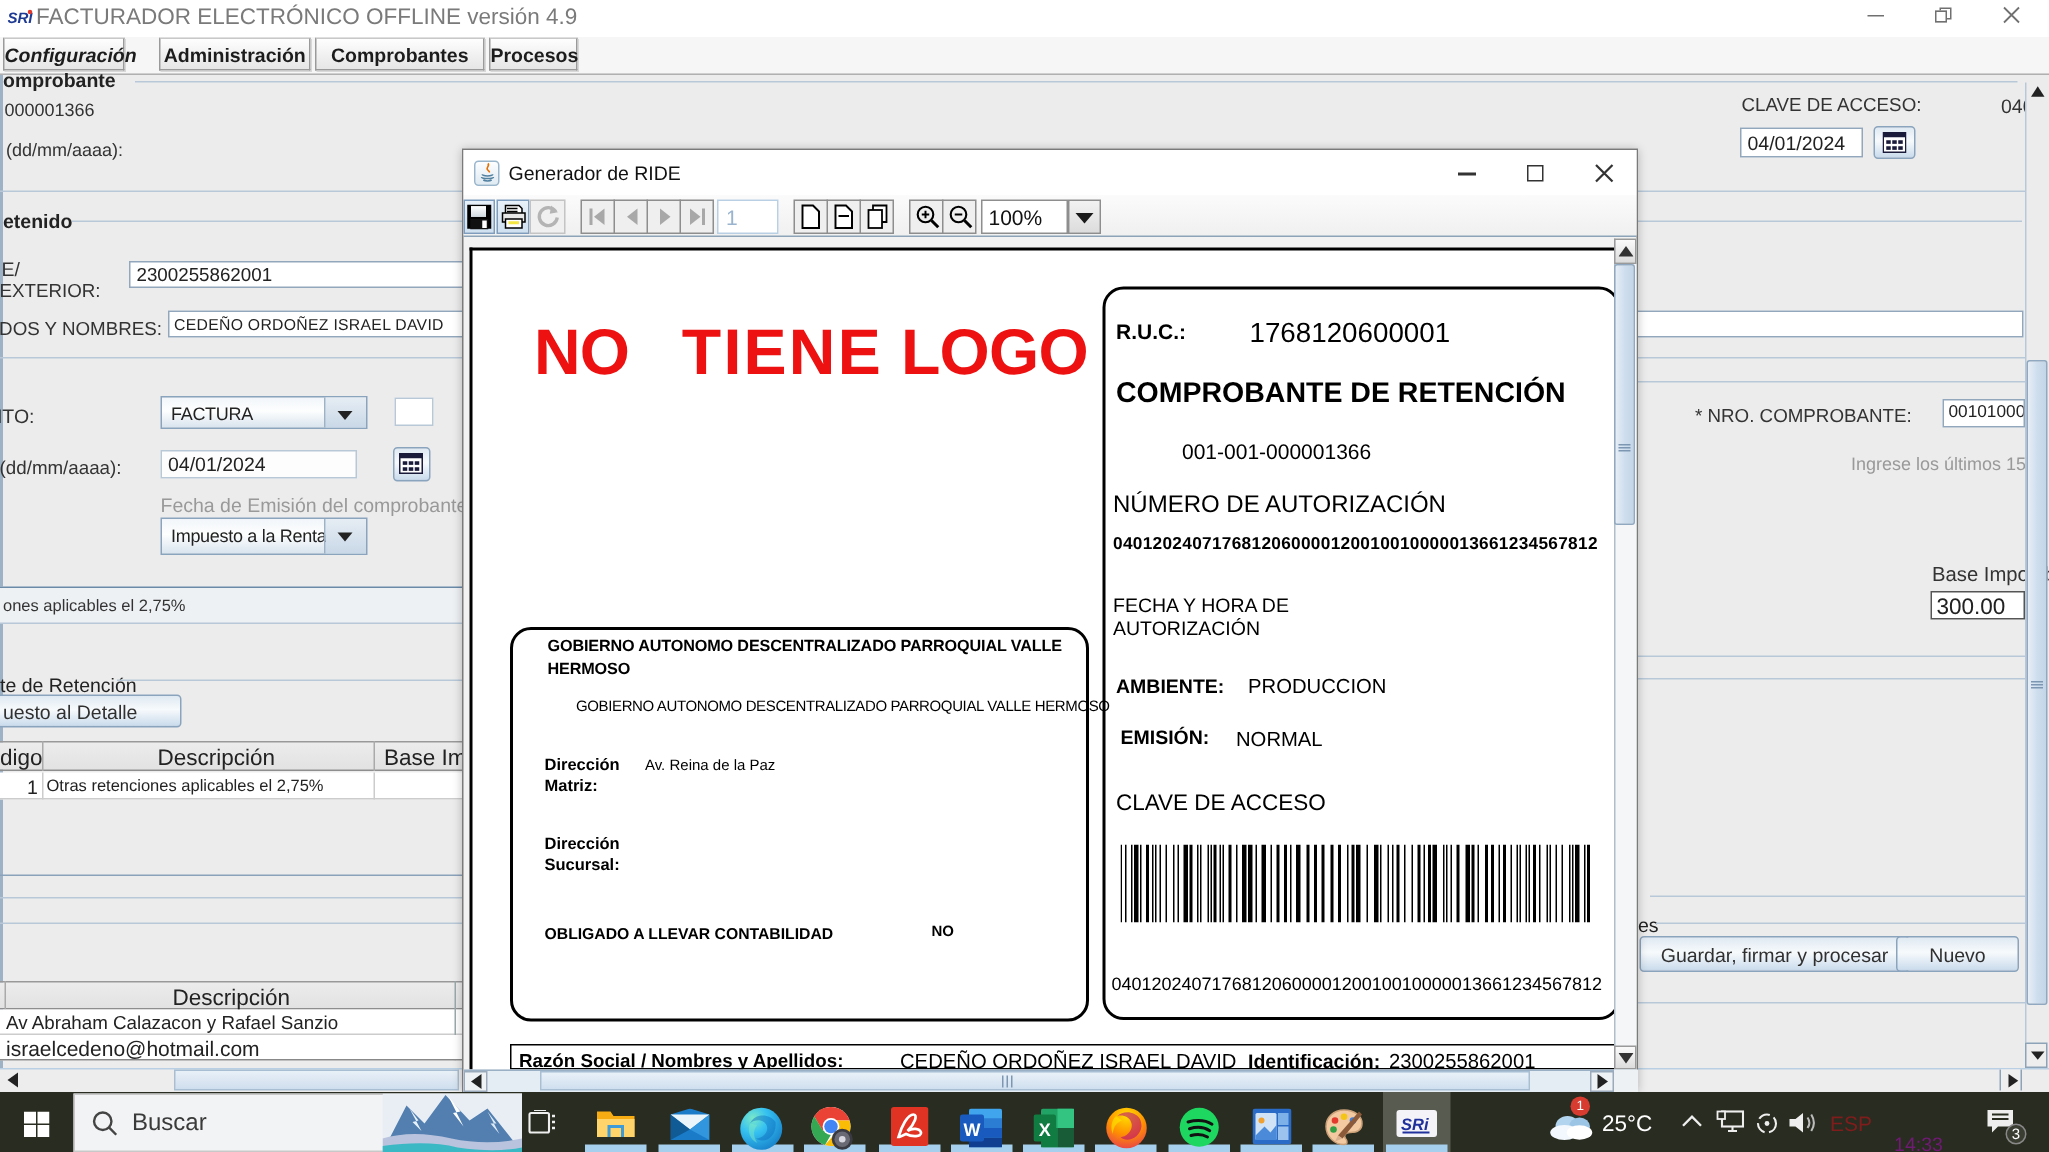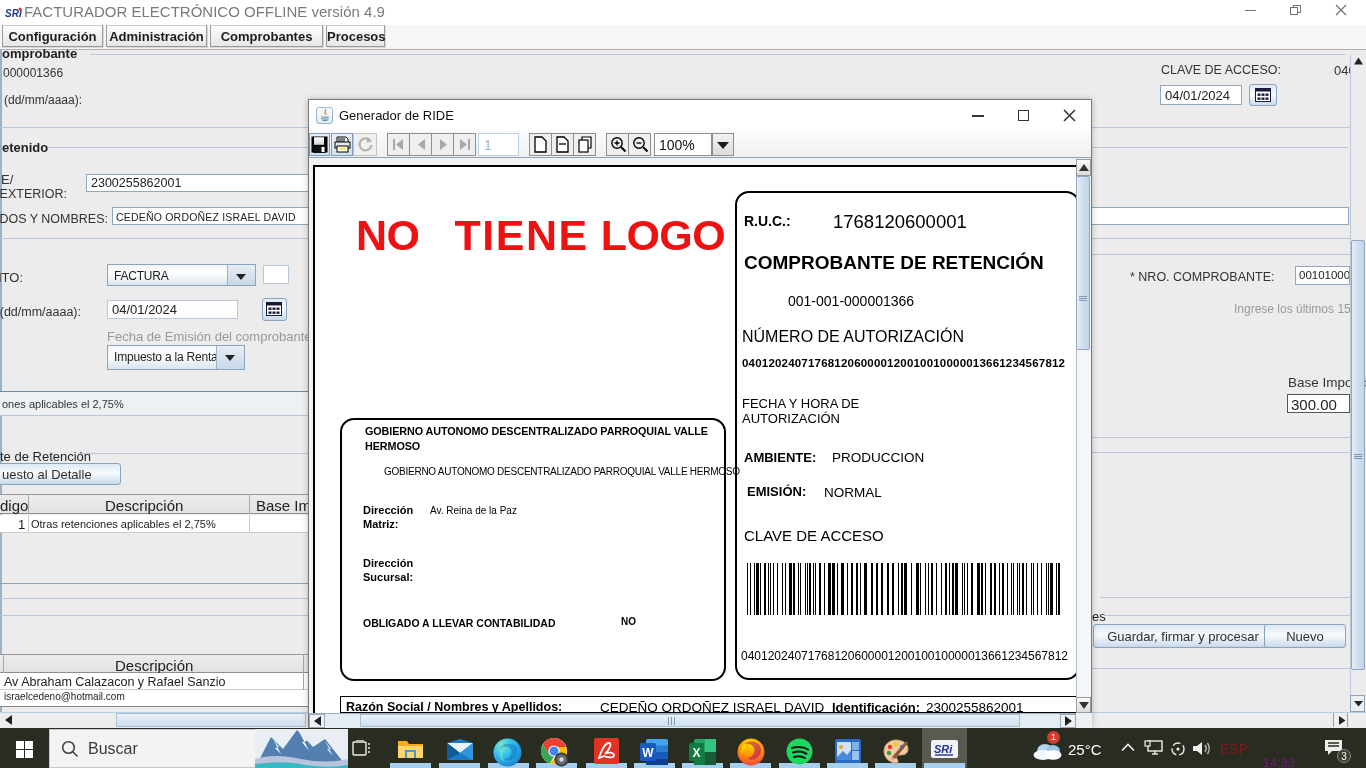--- a/index.html
+++ b/index.html
@@ -25,21 +25,21 @@
 
 <div class="abs" style="left:1245px;top:10px;width:11px;height:1px;background:#707070;"></div>
 <div class="abs" style="left:1290px;top:7px;width:8px;height:8px;border:1px solid #707070;background:#fff;"></div>
 <div class="abs" style="left:1293px;top:5px;width:8px;height:8px;border:1px solid #707070;"></div>
 <div class="abs" style="left:1290px;top:7px;width:8px;height:8px;border:1px solid #707070;background:#fff;"></div>
 <svg class="abs" style="left:1335px;top:4px;" width="12" height="12">
     <path d="M1 1 L11 11 M11 1 L1 11" stroke="#707070" stroke-width="1.2"></path>
   </svg>
 
 <div class="abs" style="left:0;top:25px;width:1366px;height:24px;background:#f6f6f6;"></div>
-<div class="abs menu" style="left:2px;top:25px;width:101px;">Configuración</div>
+<div class="abs menu" style="left:2px;top:25px;width:81px;font-style:italic;">Configuración</div>
 <div class="abs menu" style="left:106px;top:25px;width:101px;">Administración</div>
 <div class="abs menu" style="left:210px;top:25px;width:113px;">Comprobantes</div>
 <div class="abs menu" style="left:326px;top:25px;width:59px;">Procesos</div>
 <style>
 .menu { height:22px; background:linear-gradient(#fefefe,#efefef 60%,#e6e6e6); border:1px solid #9a9a9a; border-top-color:#c8c8c8; box-shadow:1px 1px 0 #d8d8d8; font-weight:bold; font-size:13px; color:#1c1c1c; text-align:center; line-height:21px; }
 </style>
 
 <div class="abs" style="left:0;top:49px;width:1366px;height:664px;background:#ececec;border-top:1px solid #b0b0b0;"></div>
 <div class="abs" style="left:0;top:50px;width:2px;height:663px;background:#9eb2c6;"></div>
 
@@ -67,21 +67,21 @@
 <div class="line" style="left:48px;top:147px;width:1300px;"></div>
 <div class="lbl" style="left:1px;top:172px;">E/</div>
 <div class="lbl" style="left:-33px;top:187px;width:100px;text-align:right;font-size:12.5px;">L EXTERIOR:</div>
 <div class="tf" style="left:86px;top:174px;width:226px;height:18px;padding:1px 4px;font-size:12.5px;">2300255862001</div>
 <div class="lbl" style="left:-42px;top:212px;width:150px;text-align:right;font-size:12.5px;">ELLIDOS Y NOMBRES:</div>
 <div class="tf" style="left:112px;top:207px;width:1237px;height:18px;padding:3px 3px;font-size:10.5px;letter-spacing:0.2px;">CEDEÑO ORDOÑEZ ISRAEL DAVID</div>
 <div class="line" style="left:0;top:238px;width:1350px;"></div>
 <div class="line" style="left:1092px;top:254px;width:258px;"></div>
 
 <div class="lbl" style="left:-47px;top:270px;width:70px;text-align:right;">NTO:</div>
-<div class="combo abs" style="left:107px;top:264px;width:149px;height:22px;text-decoration:underline;">
+<div class="combo abs" style="left:107px;top:264px;width:138px;height:22px;text-decoration:underline;">
     <span>FACTURA</span>
     <i></i>
   </div>
 <div class="abs" style="left:263px;top:265px;width:26px;height:19px;background:#fff;border:1px solid #b9c8d6;"></div>
 <div class="lbl" style="left:1130px;top:270px;font-size:12.5px;">* NRO. COMPROBANTE:</div>
 <div class="tf" style="left:1295px;top:266px;width:55px;height:19px;padding:2px 3px;font-size:11.5px;">001010000</div>
 <div class="lbl" style="left:1234px;top:302px;color:#999;font-size:12px;">Ingrese los últimos 15 dí</div>
 
 <div class="lbl" style="left:-39px;top:305px;width:120px;text-align:right;font-size:12.5px;">N (dd/mm/aaaa):</div>
 <div class="tf" style="left:107px;top:300px;width:131px;height:19px;padding:1px 4px;border-color:#b9c8d6;background:#fdfdfd;">04/01/2024</div>
@@ -137,21 +137,21 @@
 <div class="line" style="left:0;top:615px;width:312px;"></div>
 <div class="line" style="left:1100px;top:597px;width:250px;"></div>
 
 <div class="abs" style="left:0;top:654px;width:312px;height:19px;background:linear-gradient(#ececec,#e2e2e2);border-top:1px solid #999;border-bottom:1px solid #8e8e8e;"></div>
 <div class="abs" style="left:115px;top:657px;font-size:15px;color:#222;">Descripción</div>
 <div class="abs" style="left:3px;top:654px;width:1px;height:19px;background:#aaa;"></div>
 <div class="abs" style="left:0;top:673px;width:312px;height:17px;background:#fff;border-bottom:1px solid #ccc;"></div>
 <div class="abs" style="left:4px;top:675px;font-size:12.5px;color:#222;">Av Abraham Calazacon y Rafael Sanzio</div>
 <div class="abs" style="left:303px;top:654px;width:1px;height:53px;background:#9aa;"></div>
 <div class="abs" style="left:0;top:690px;width:312px;height:17px;background:#fff;border-bottom:1px solid #888;"></div>
-<div class="abs" style="left:4px;top:691px;font-size:10px;color:#222;">israelcedeno@hotmail.com</div>
+<div class="abs" style="left:4px;top:691px;font-size:14px;color:#222;">israelcedeno@hotmail.com</div>
 
 <div class="abs" style="left:1092px;top:609px;font-size:13px;color:#222;">es</div>
 <div class="line" style="left:1104px;top:615px;width:246px;"></div>
 <div class="nbtn" style="left:1093px;top:624px;width:180px;height:24px;line-height:23px;font-size:13px;white-space:nowrap;">Guardar, firmar y procesar</div>
 <div class="nbtn" style="left:1264px;top:624px;width:82px;height:24px;line-height:23px;font-size:13px;">Nuevo</div>
 <div class="line" style="left:1092px;top:668px;width:258px;"></div>
 
 <div class="abs" style="left:1350px;top:55px;width:15px;height:657px;background:#ececec;border-left:1px solid #b9c8d8;"></div>
 <svg class="abs" style="left:1353px;top:56px;" width="11" height="11">
     <path d="M5.5 1.5 L10 8.5 L1 8.5 Z" fill="#222"></path>

